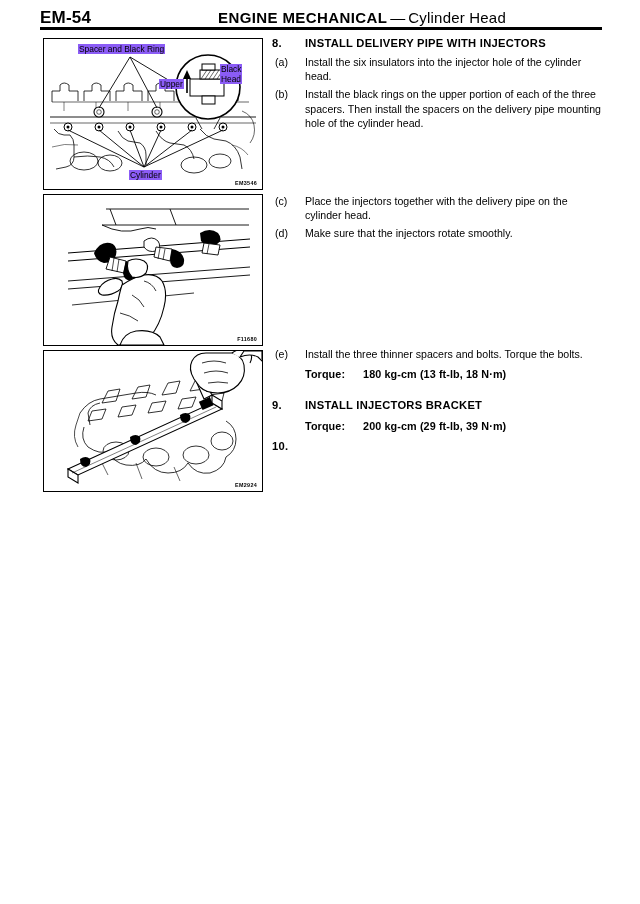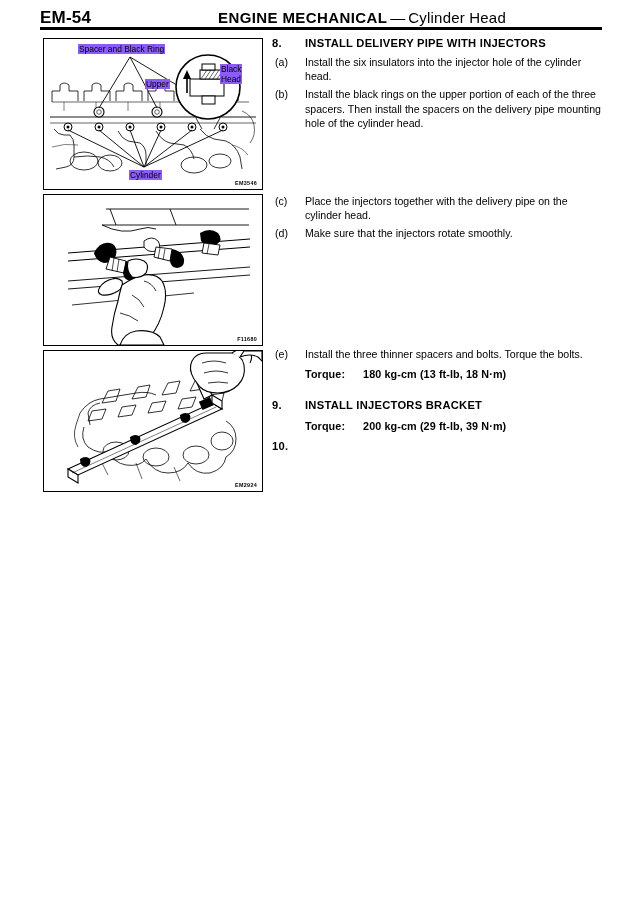--- a/index.html
+++ b/index.html
@@ -96,21 +96,21 @@
   .fig-label {
     position: absolute;
     font-size: 8.4px;
     color: #000000;
     white-space: nowrap;
     background: #8b5cf6;
     padding: 0 1px;
   }
   #fig1-lbl-spacer { left: 34px; top: 5px; }
   #fig1-lbl-black  { left: 176px; top: 5px; line-height: 10px; text-align: left; margin-top: 20px; }
-  #fig1-lbl-upper  { left: 101px; top: 40px; }
+  #fig1-lbl-upper  { left: 115px; top: 40px; }
   #fig1-lbl-insul  { left: 85px; top: 131px; }
 
   
   .content {
     position: absolute;
     left: 272px;
     top: 36px;
     width: 332px;
   }
   .step-head {

